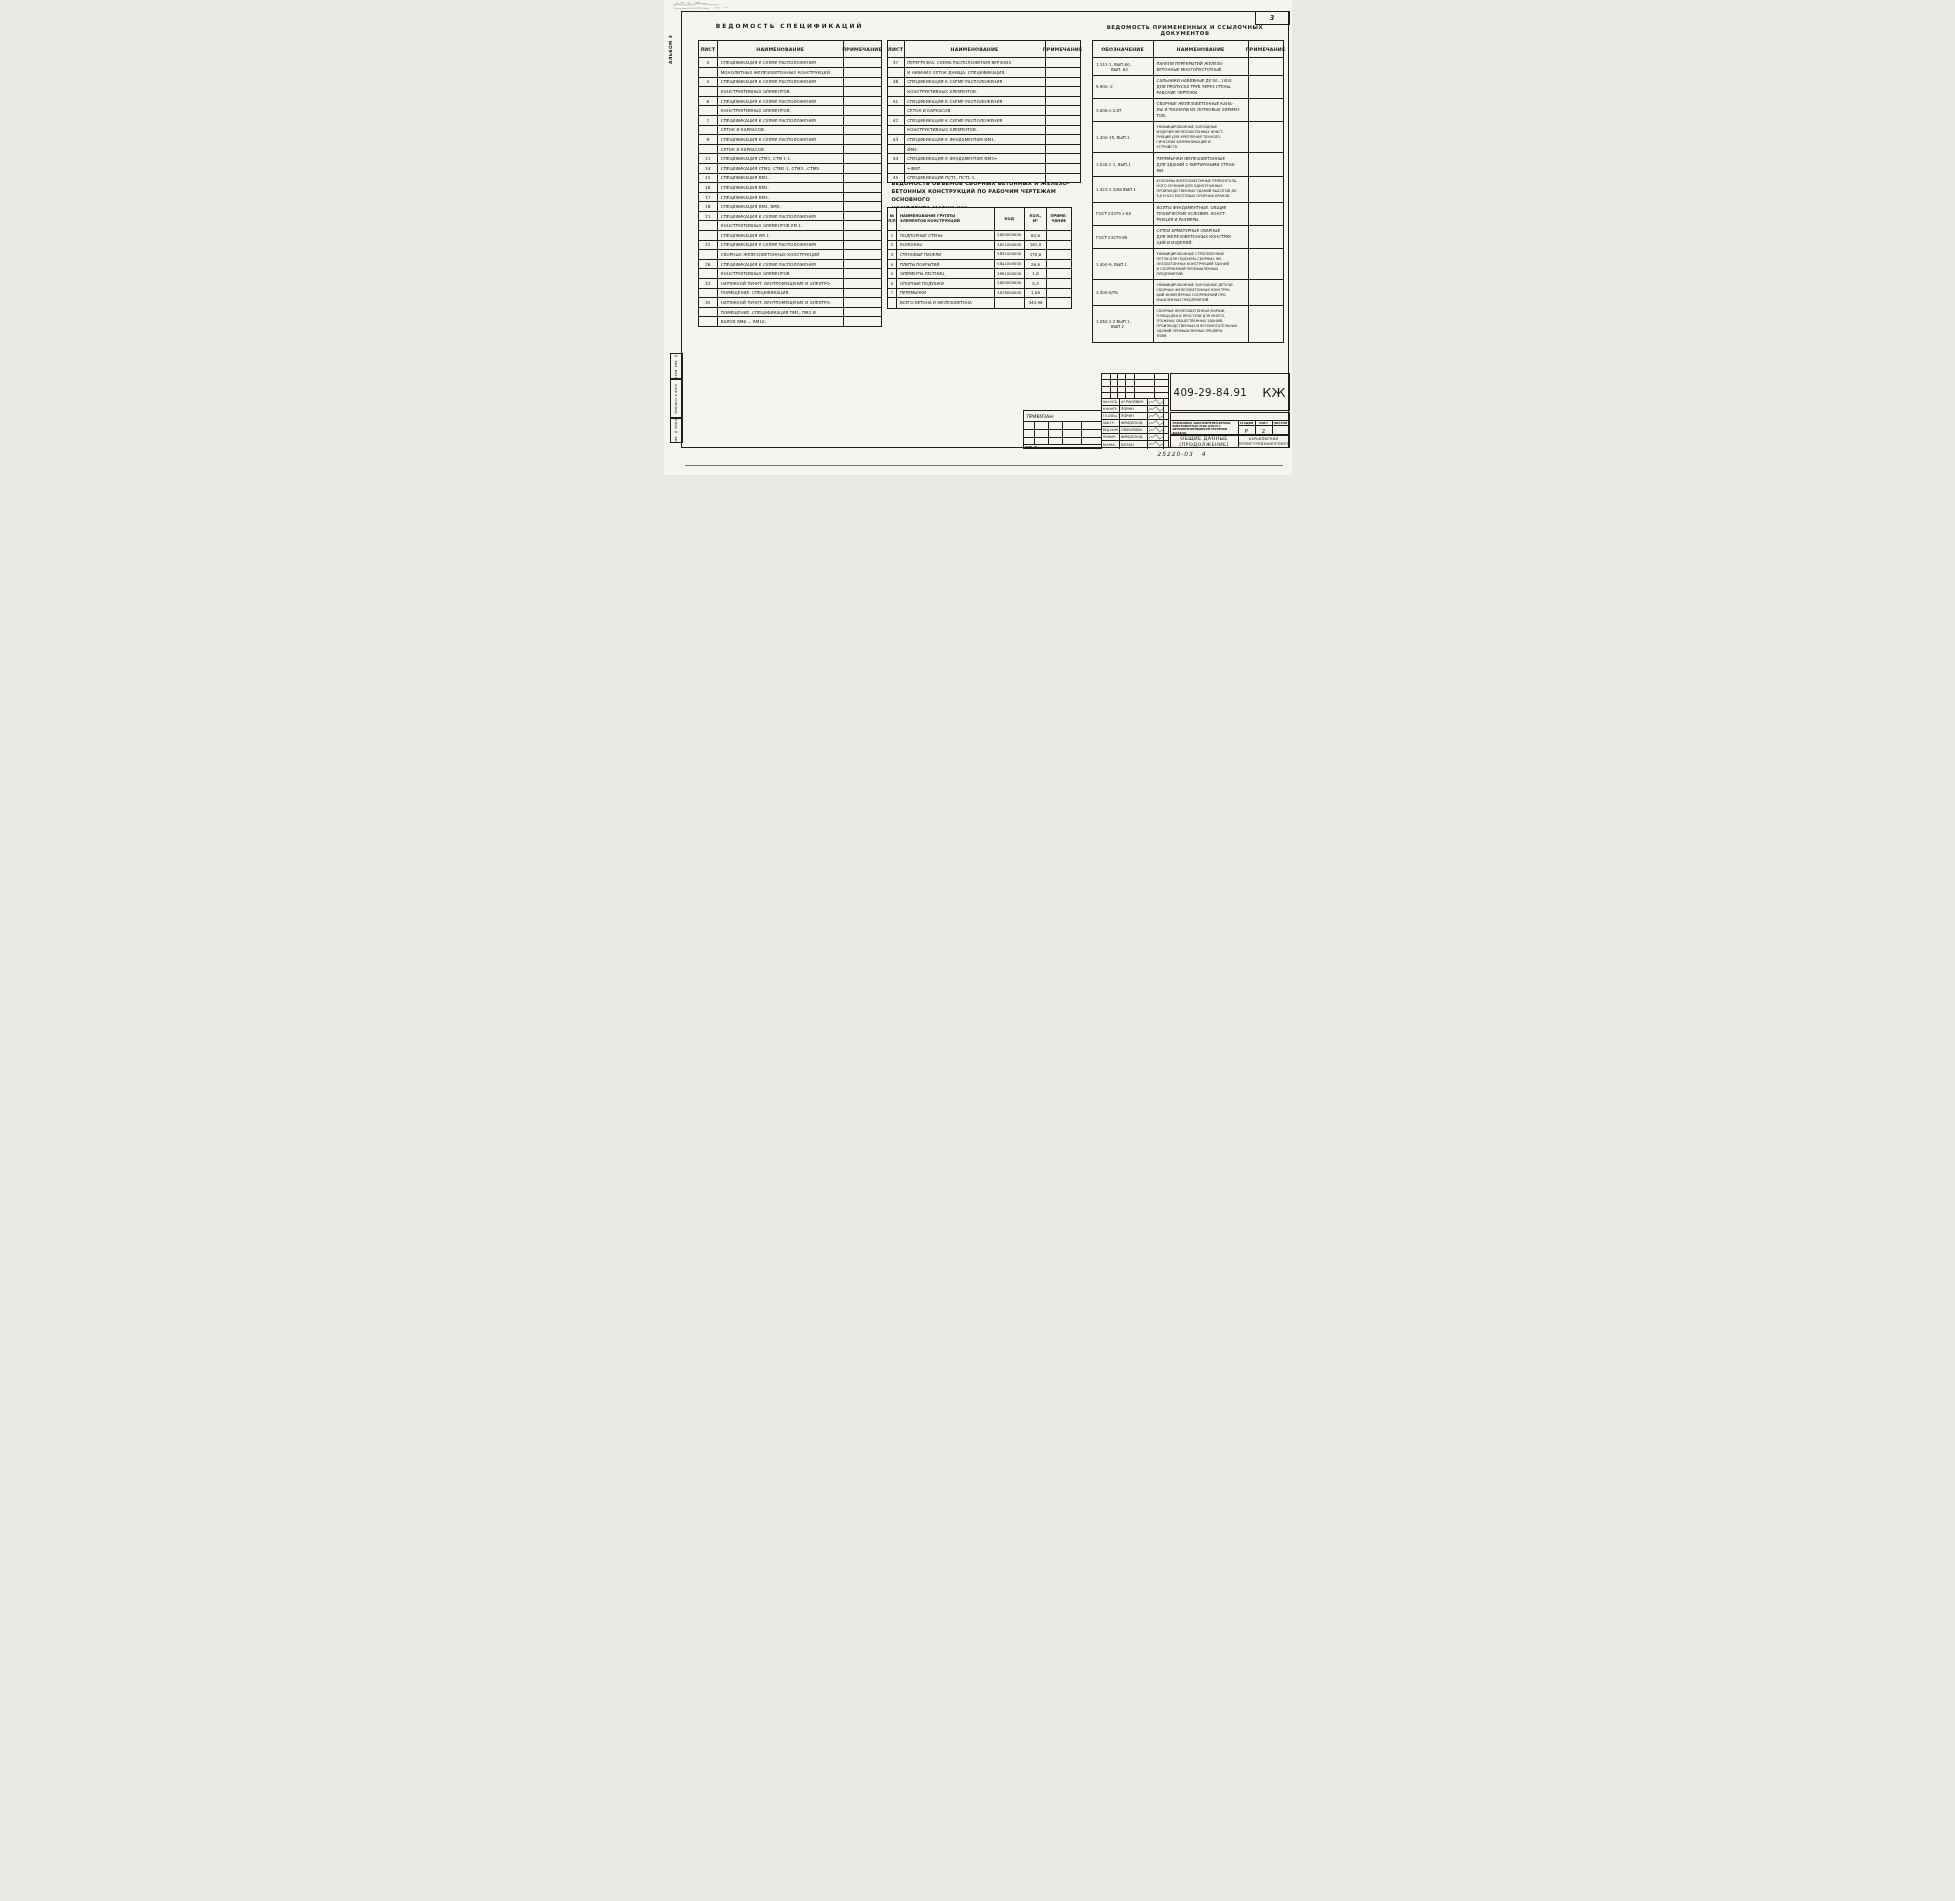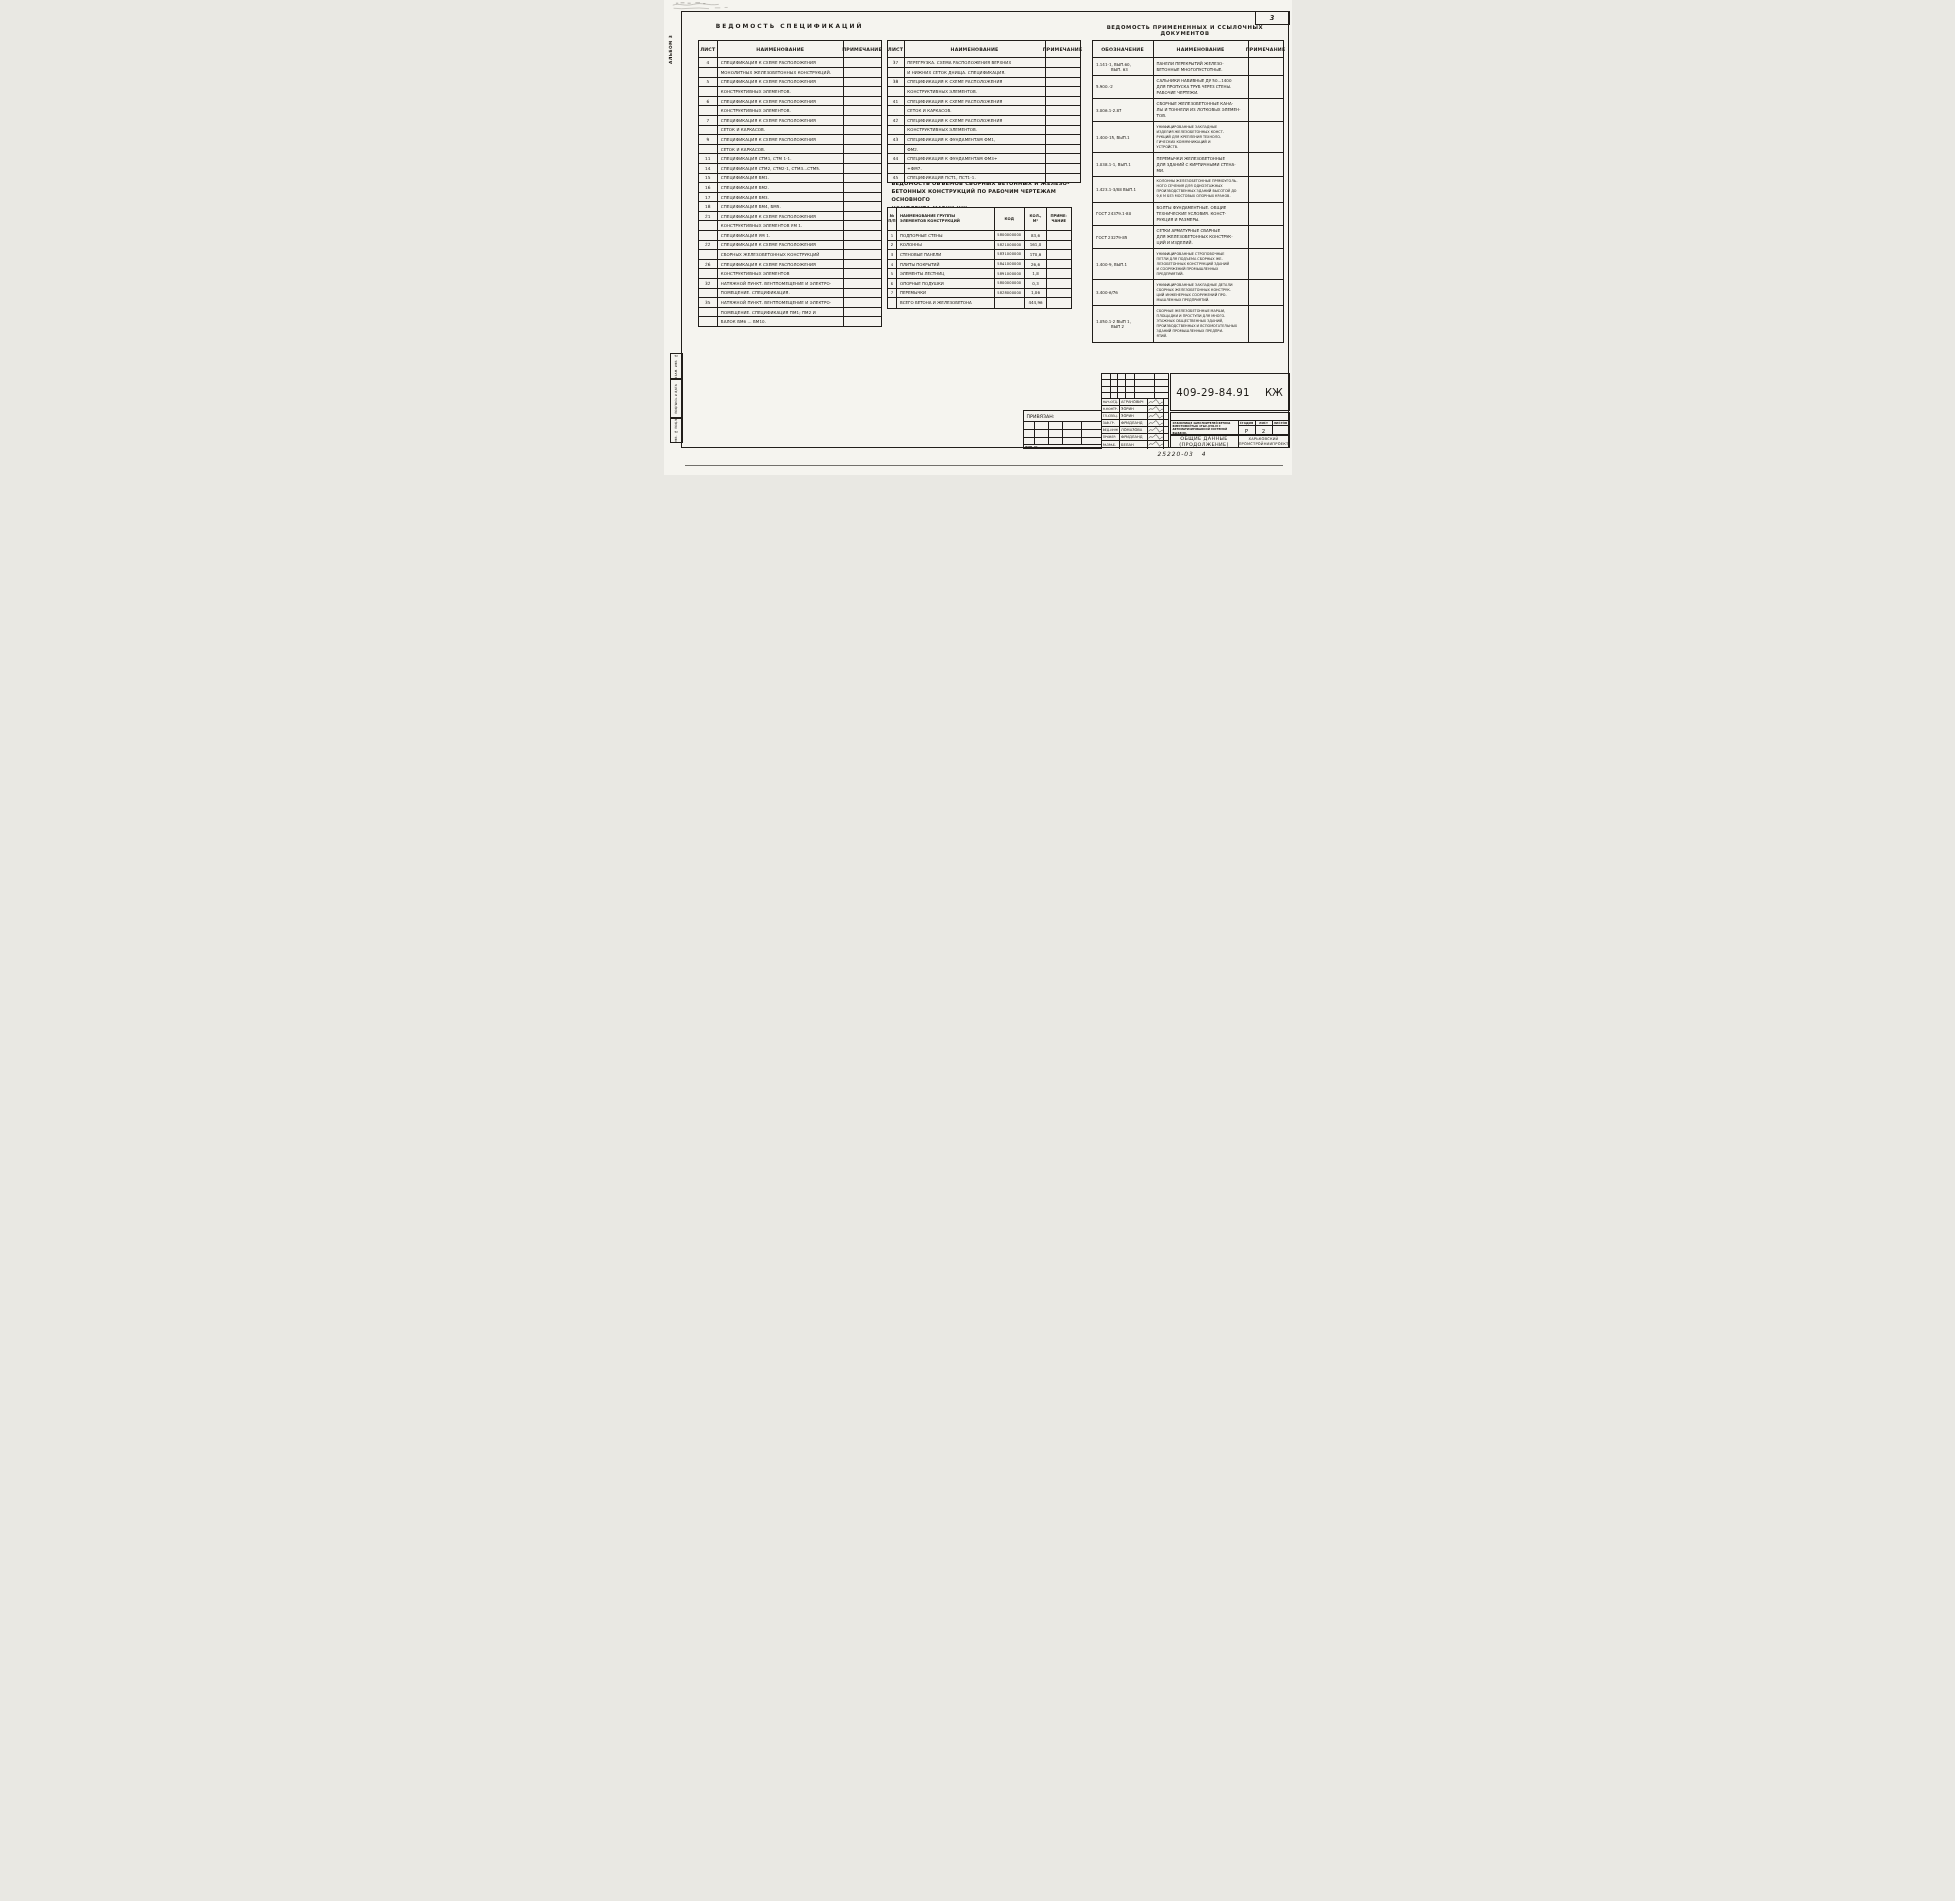--- a/index.html
+++ b/index.html
@@ -83,21 +83,21 @@
   .sgrid>div.lastr{border-bottom:none;}
   .strow{display:grid;grid-template-columns:18px 28px 16px 1fr;height:7px;border-bottom:0.8px solid var(--line);box-sizing:border-box;}
   .strow:last-child{border-bottom:none;}
   .strow>div{border-right:0.8px solid var(--line);box-sizing:border-box;display:flex;align-items:center;overflow:visible;}
   .strow>div:last-child{border-right:none;}
   .st-role{padding-left:1.2px;font-size:3.1px;white-space:nowrap;}
   .st-name{padding-left:1.6px;font-size:3.6px;white-space:nowrap;}
   .st-sig{position:relative;}
   .codebox{left:506px;top:373px;width:120px;height:38px;display:flex;align-items:center;justify-content:center;}
   .codebox .code{font-size:10.2px;letter-spacing:0.4px;}
-  .codebox .mark{font-size:10px;margin-left:15px;}
+  .codebox .mark{font-size:13px;margin-left:15px;}
   .band{left:506px;top:412px;width:120px;height:8.6px;}
   .descrow{left:506px;top:420px;width:120px;height:15px;display:grid;grid-template-columns:68px 17px 17px 1fr;}
   .descrow>div{border-right:0.8px solid var(--line);box-sizing:border-box;}
   .descrow>div:last-child{border-right:none;}
   .d-proj{padding:0.8px 0.8px 0 2px;}
   .d-proj div{font-size:2.6px;line-height:3.3px;white-space:nowrap;font-weight:bold;}
   .scol{display:flex;flex-direction:column;}
   .scol .sh{height:5.1px;border-bottom:0.8px solid var(--line);display:flex;align-items:center;justify-content:center;
     font-size:2.9px;font-weight:bold;box-sizing:border-box;}
   .scol .sv{flex:1;display:flex;align-items:center;justify-content:center;font-size:5.5px;}

